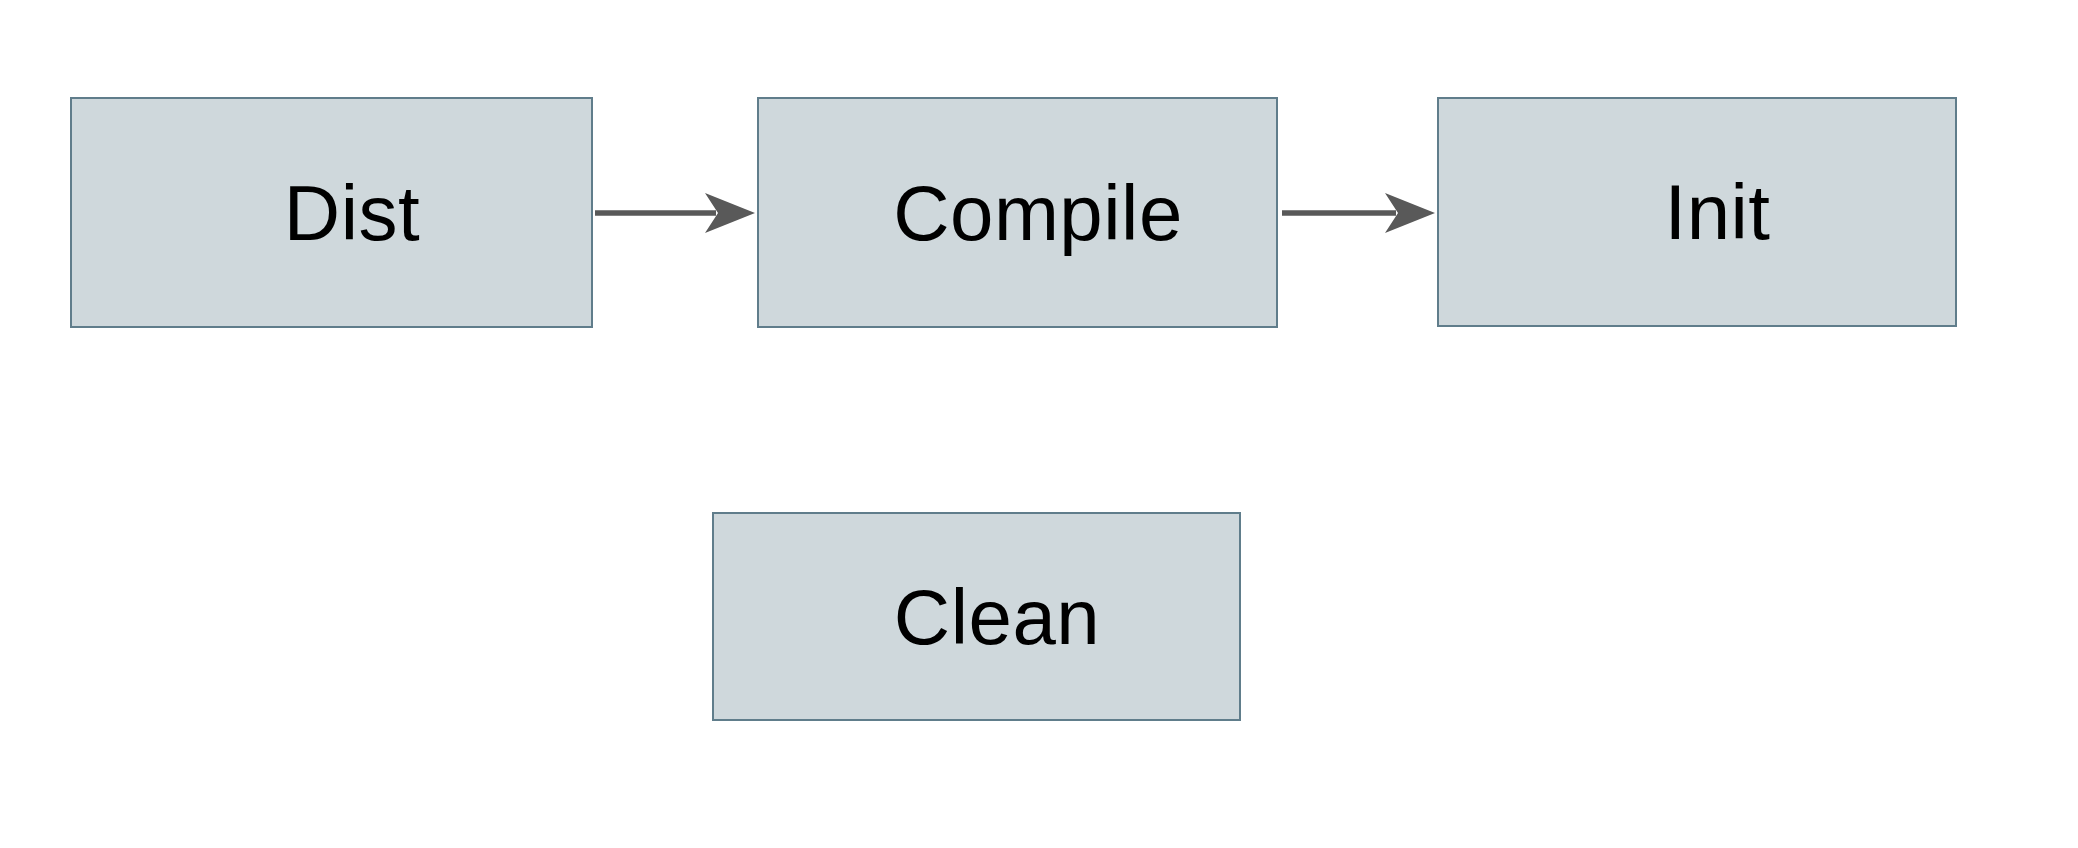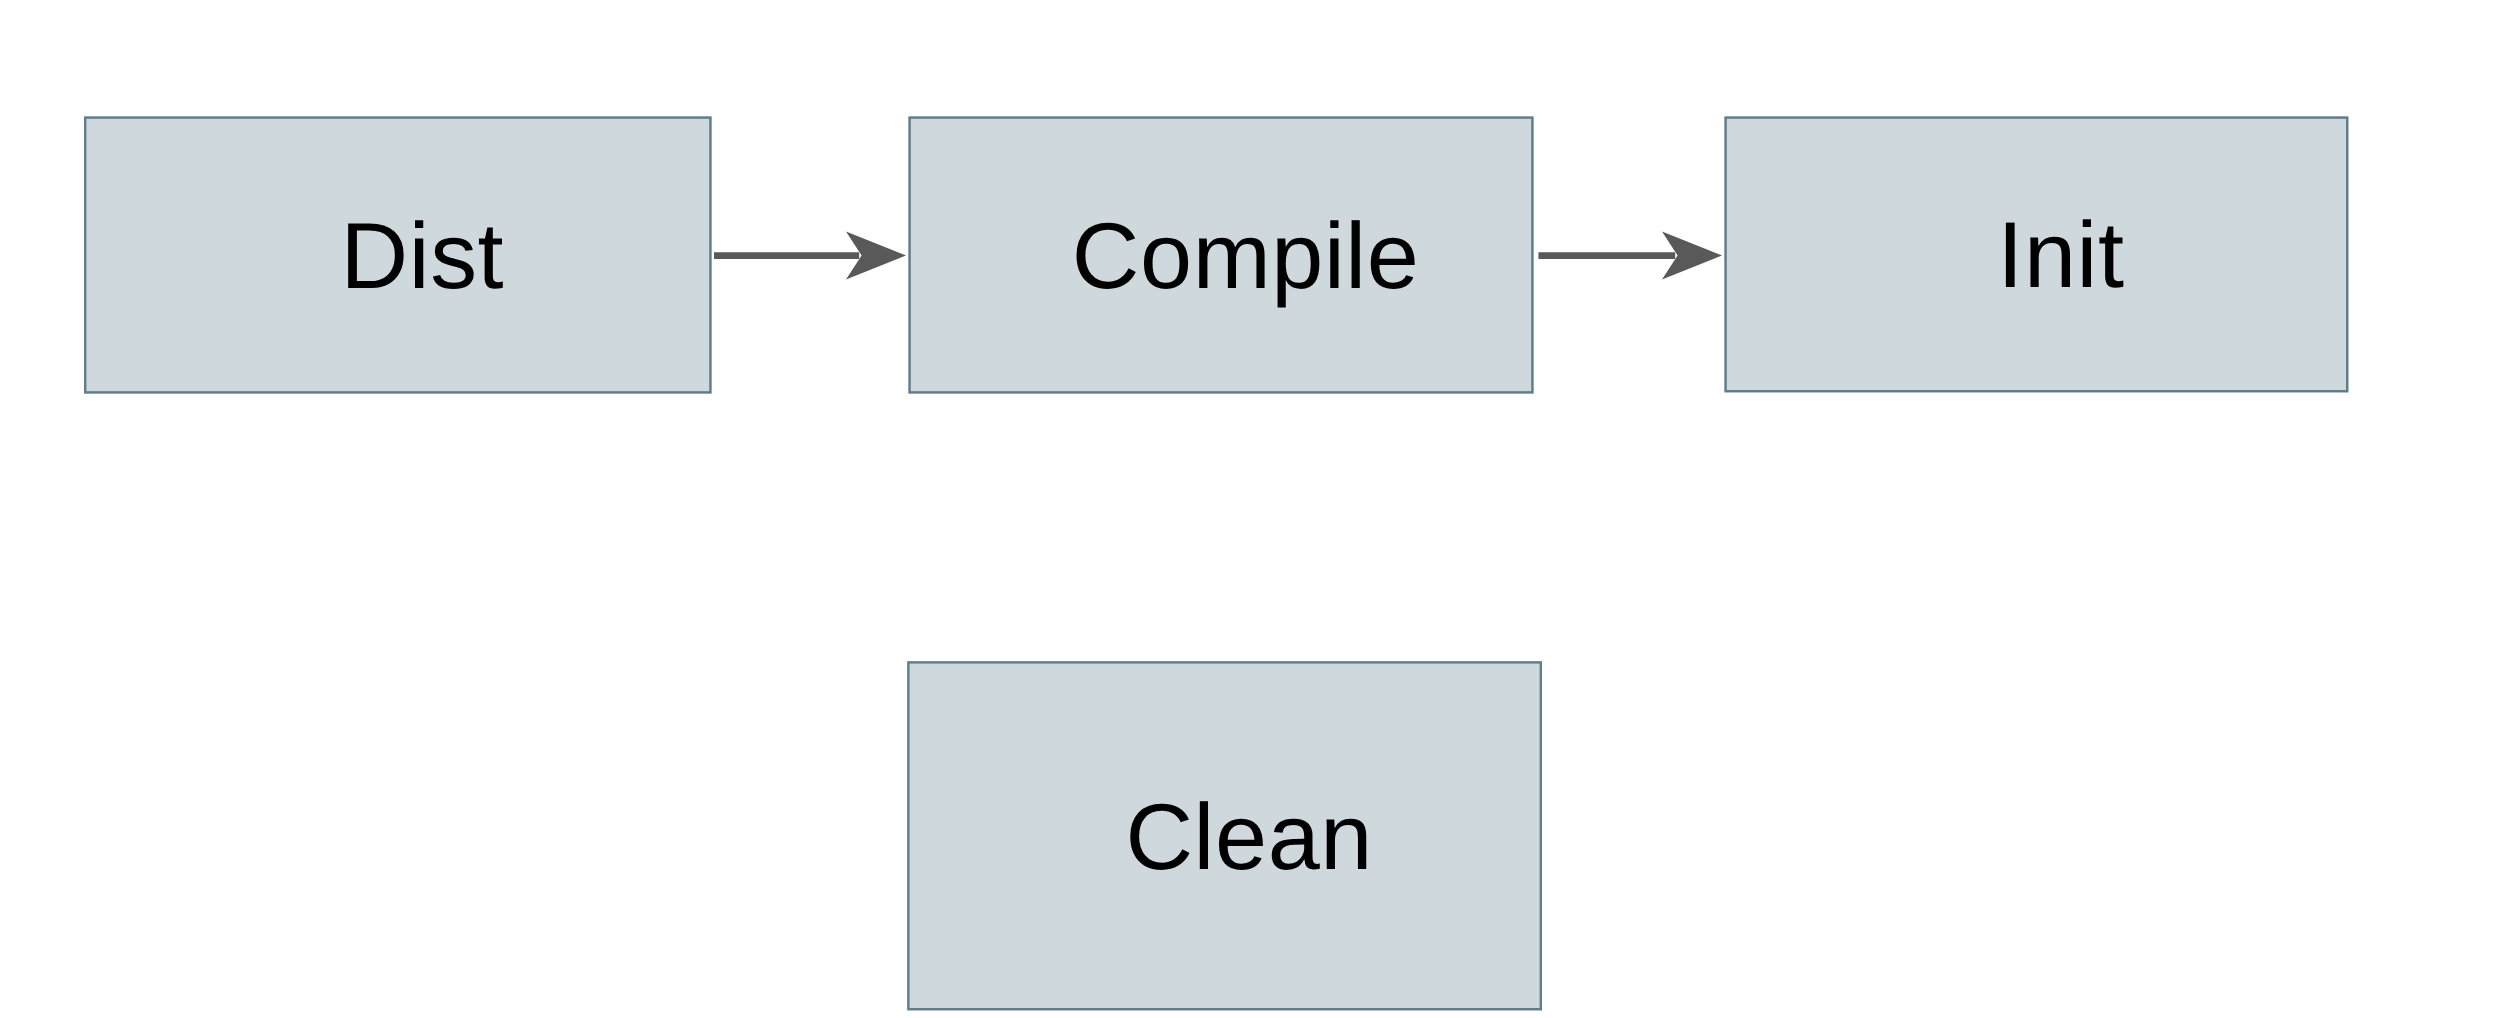--- a/index.html
+++ b/index.html
@@ -35,21 +35,21 @@
   .node .label {
     color: var(--text-color);
     font-size: 78px;
     line-height: 1;
     letter-spacing: 0.5px;
     white-space: nowrap;
   }
   #node-dist    { left: 70px;   top: 97px;  width: 523px; height: 231px; }
   #node-compile { left: 757px;  top: 97px;  width: 521px; height: 231px; }
   #node-init    { left: 1437px; top: 97px;  width: 520px; height: 230px; text-align: right; }
-  #node-clean   { left: 756px;  top: 512px; width: 529px; height: 291px; margin-top: 39px; }
+  #node-clean   { left: 712px;  top: 512px; width: 529px; height: 209px; }
   svg.edges {
     position: absolute;
     left: 0; top: 0;
     width: 2078px;
     height: 848px;
     pointer-events: none;
   }
   svg .edge-line { stroke: var(--arrow-color); stroke-width: 5.5; }
   svg .edge-head { fill: var(--arrow-color); }
 </style>

